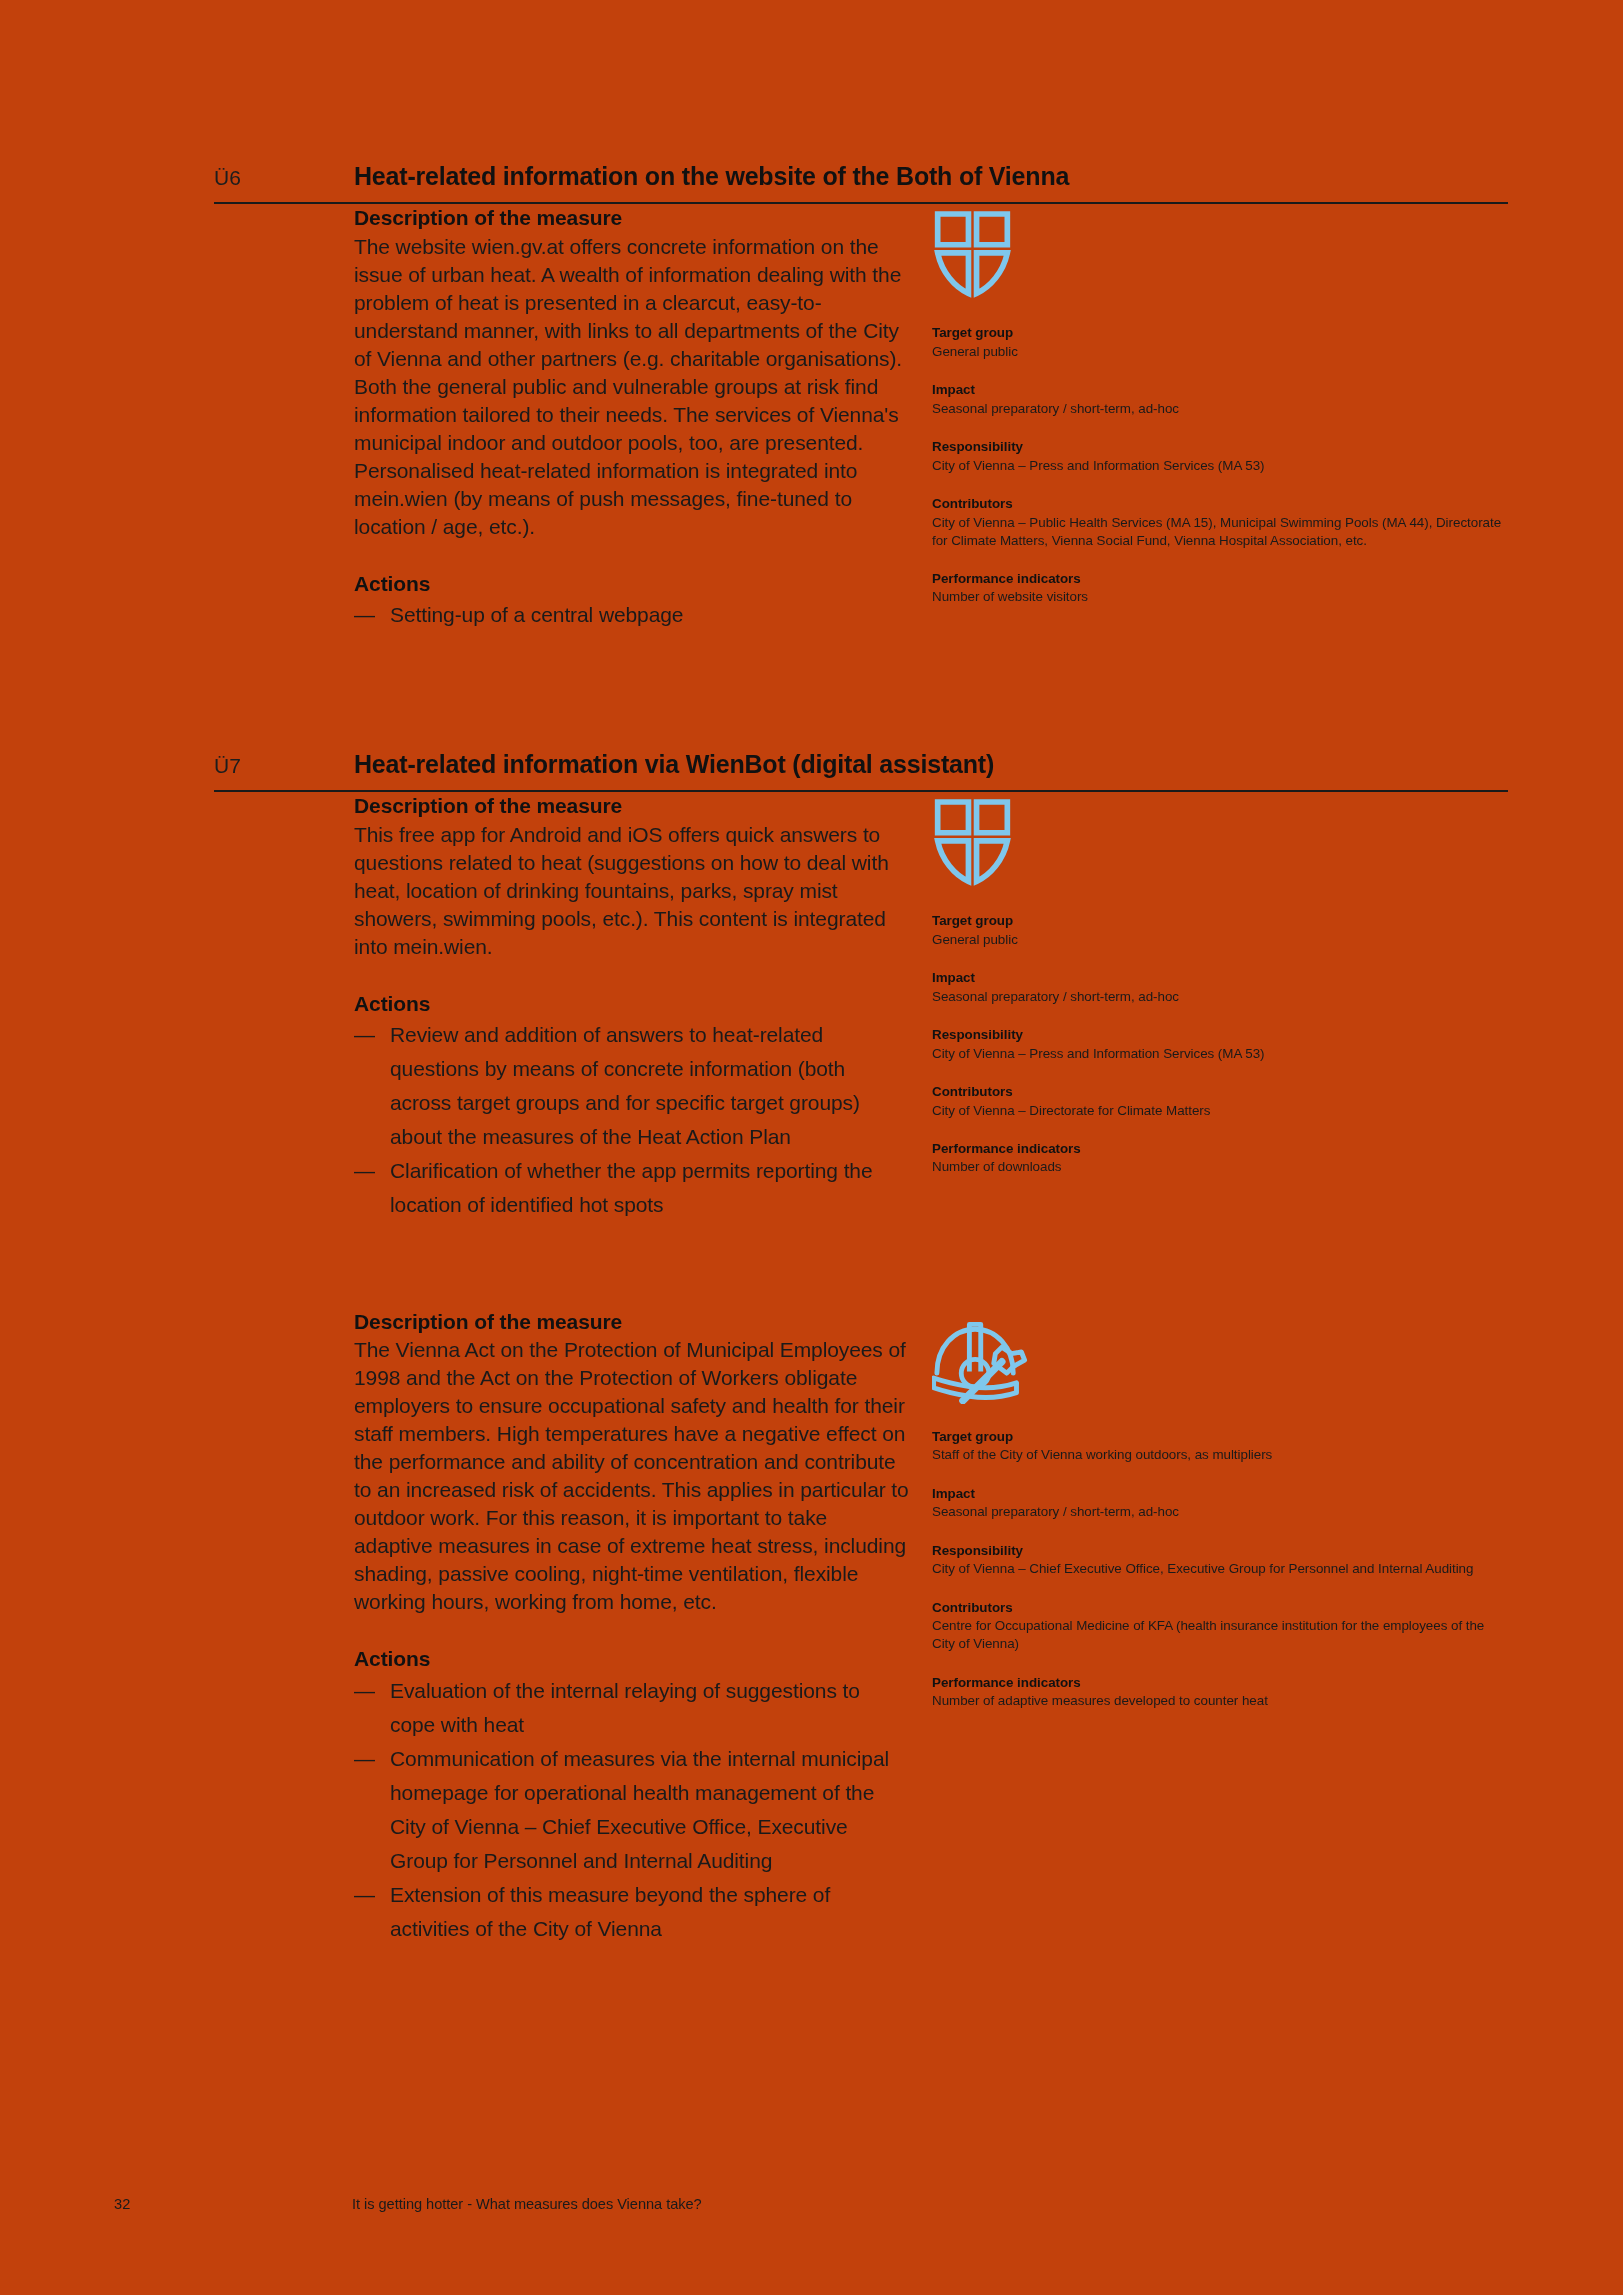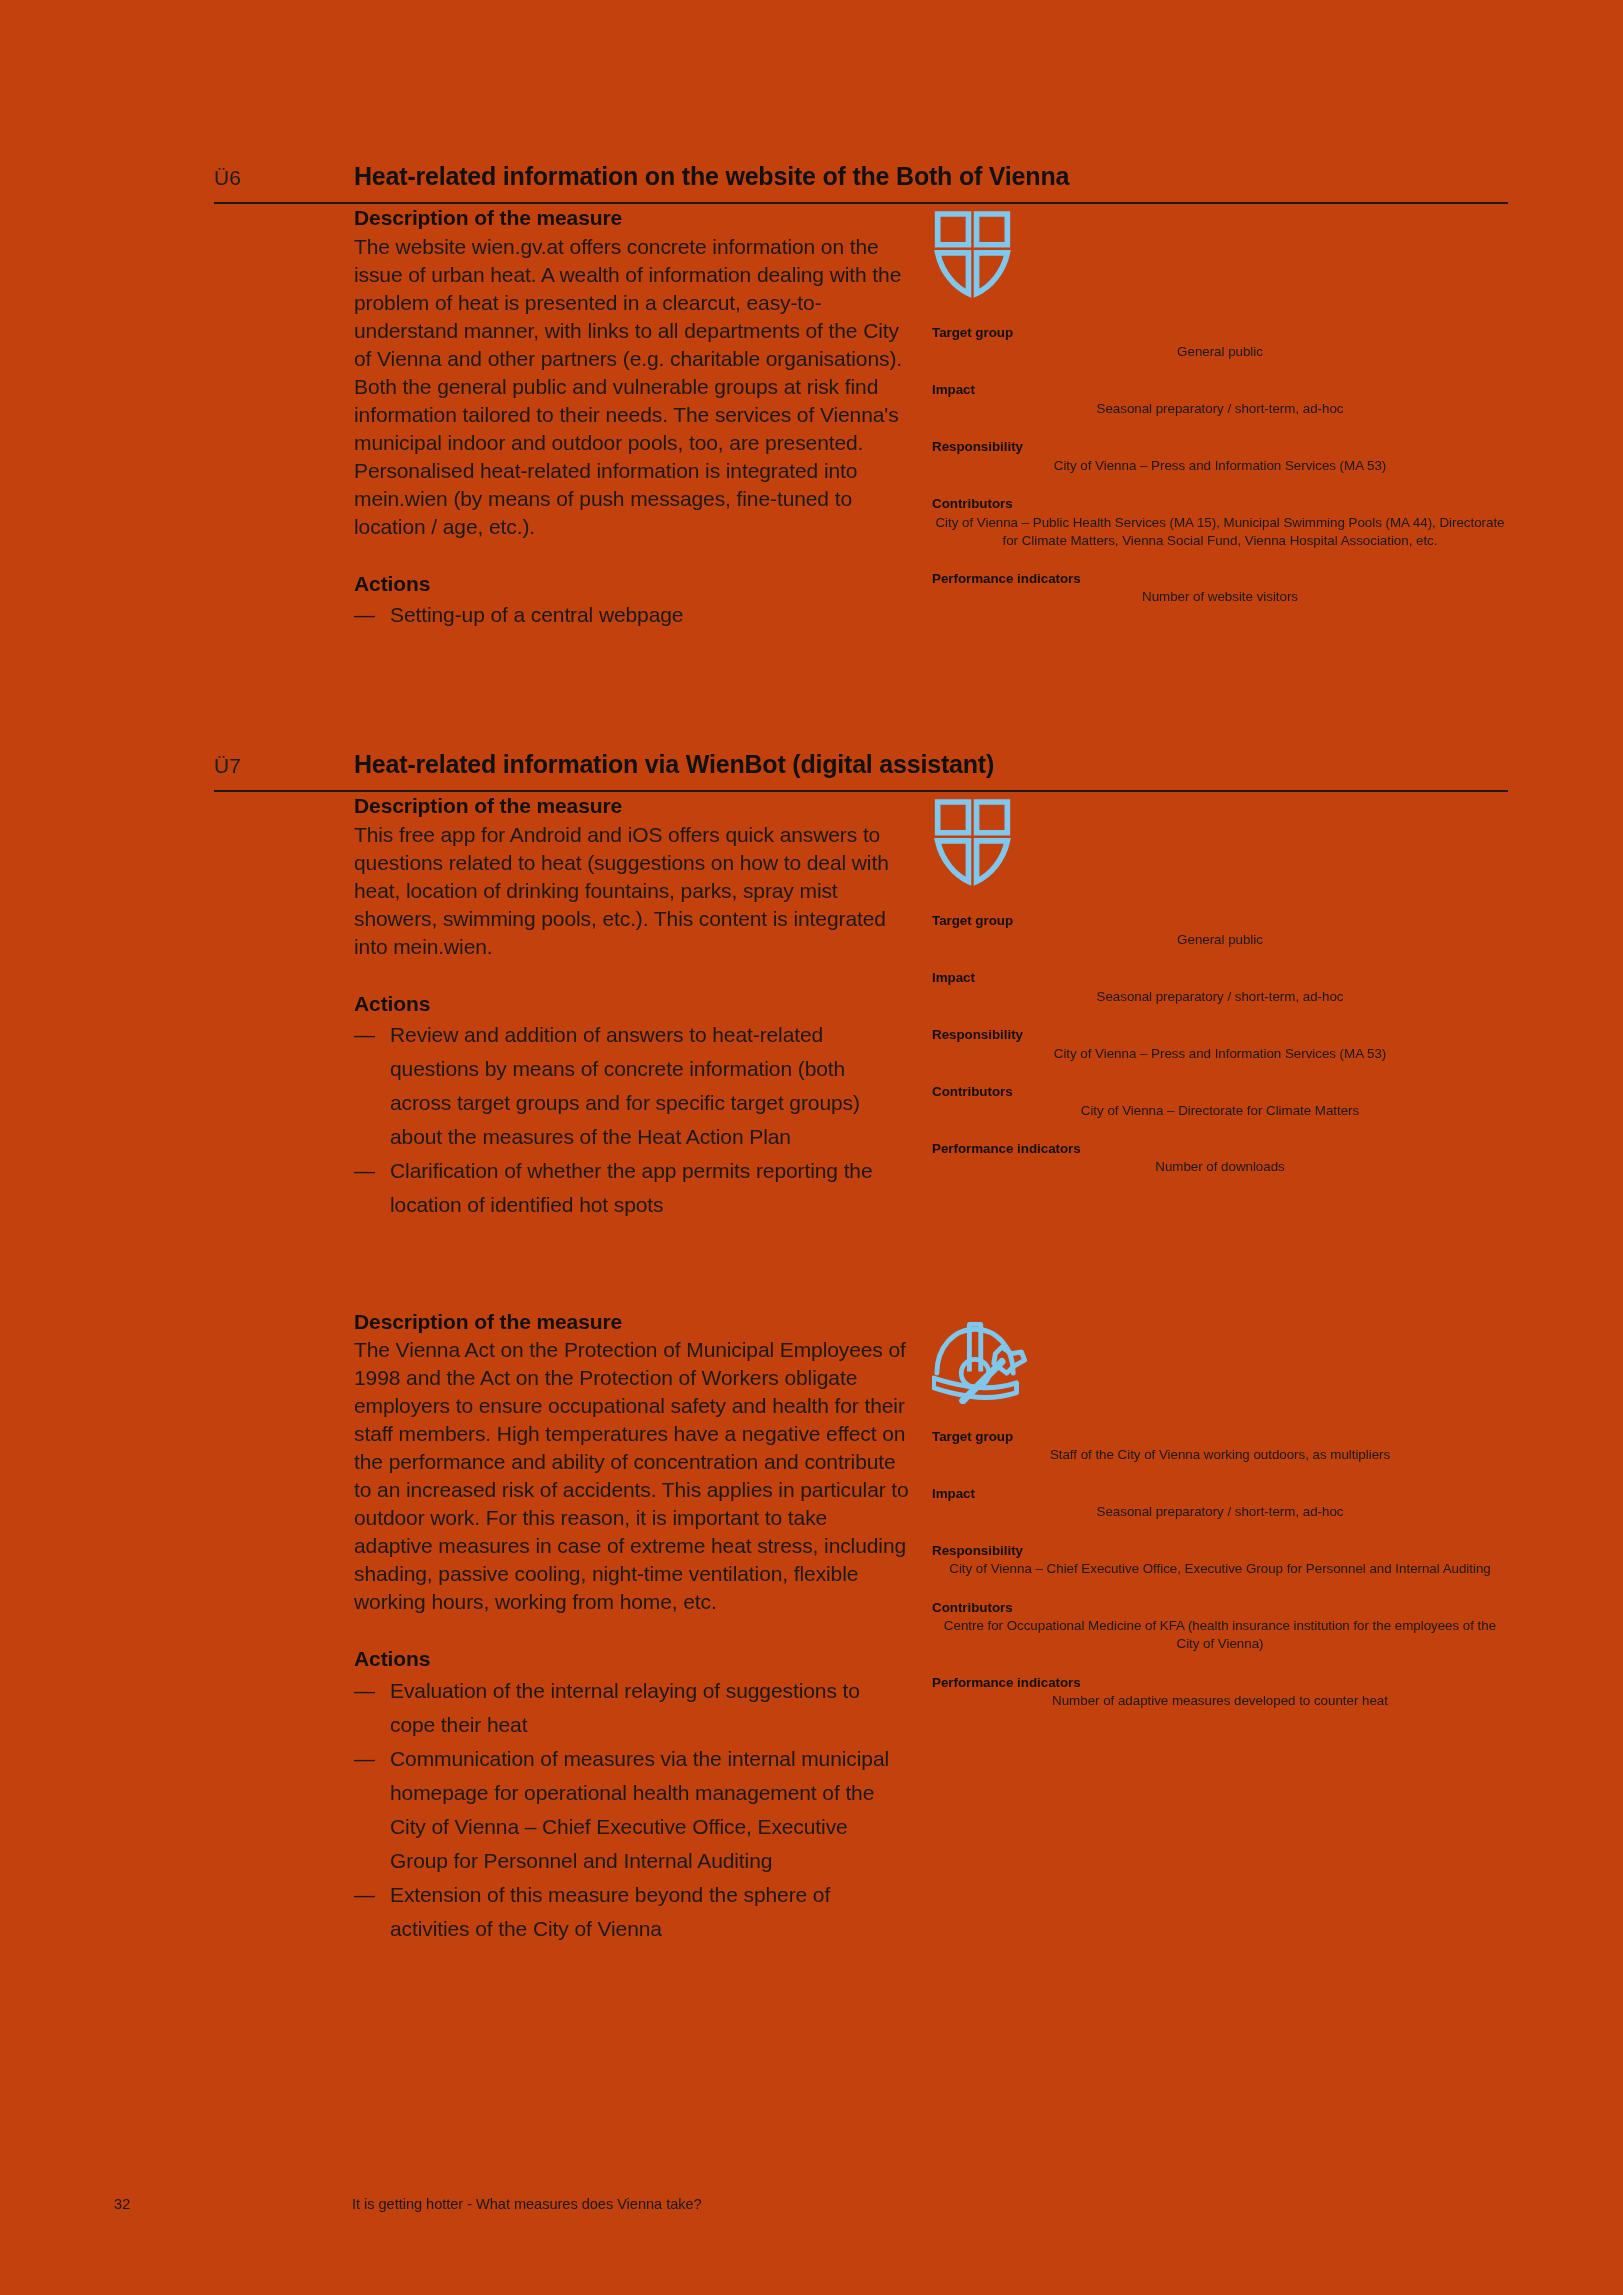--- a/index.html
+++ b/index.html
@@ -132,21 +132,20 @@
     letter-spacing: -0.04px;
     color: #111111;
   }
 
   .meta-value {
     font-size: 13.4px;
     font-weight: 400;
     line-height: 18px;
     letter-spacing: -0.04px;
     color: #1a1a1a;
-    text-align: center;
   }
 
   
   .footer {
     position: absolute;
     left: 0;
     top: 2196px;
     width: 1623px;
     display: flex;
     align-items: baseline;
@@ -288,21 +287,21 @@
   <section class="measure" style="top:1308px;">
     <div class="measure-body">
       <div class="col-left">
         <div class="sec-heading">Description of the measure</div>
         <p class="body-text">The Vienna Act on the Protection of Municipal Employees of 1998 and the Act on the Protection of Workers obligate employers to ensure occupational safety and health for their staff members. High temperatures have a negative effect on the performance and ability of concentration and contribute to an increased risk of accidents. This applies in particular to outdoor work. For this reason, it is important to take adaptive measures in case of extreme heat stress, including shading, passive cooling, night-time ventilation, flexible working hours, working from home, etc.</p>
         <div class="actions-block">
           <div class="sec-heading">Actions</div>
           <ul class="actions">
             <li>
               <span class="dash">—</span>
-              <span>Evaluation of the internal relaying of suggestions to cope their heat</span>
+              <span>Evaluation of the internal relaying of suggestions to cope with heat</span>
             </li>
             <li>
               <span class="dash">—</span>
               <span>Communication of measures via the internal municipal homepage for operational health management of the City of Vienna – Chief Executive Office, Executive Group for Personnel and Internal Auditing</span>
             </li>
             <li>
               <span class="dash">—</span>
               <span>Extension of this measure beyond the sphere of activities of the City of Vienna</span>
             </li>
           </ul>

